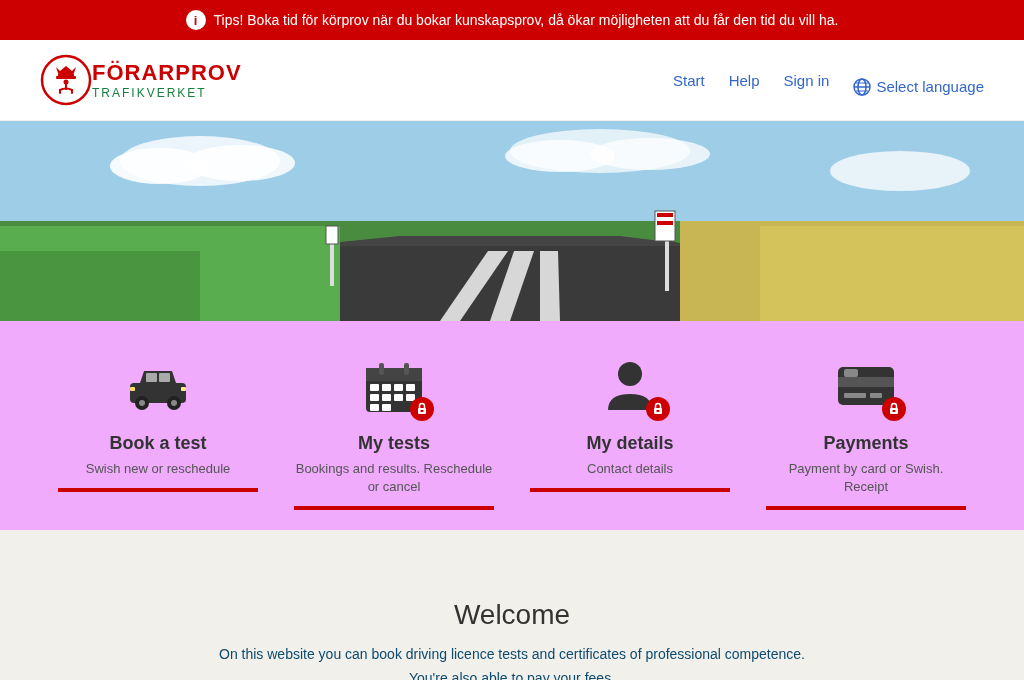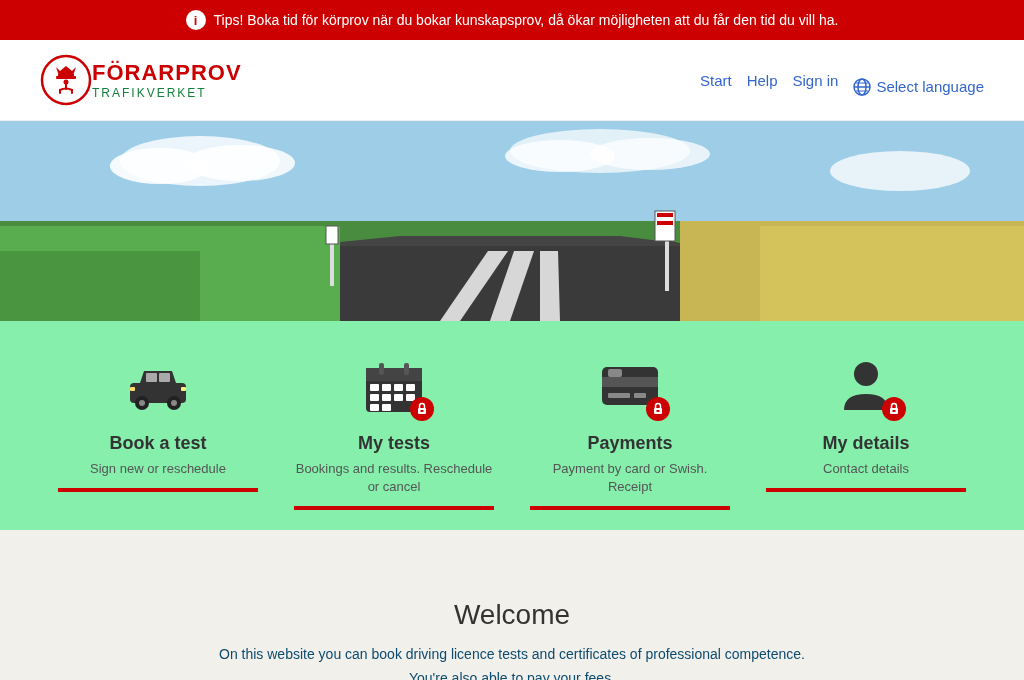--- a/index.html
+++ b/index.html
@@ -59,21 +59,21 @@
       letter-spacing: 1px;
     }
     .logo-subtitle {
       font-size: 12px;
       color: #15803d;
       letter-spacing: 2px;
     }
     .nav {
       display: flex;
       align-items: center;
-      gap: 15px;
+      gap: 24px;
       justify-content: flex-end;
     }
     .nav a {
       text-decoration: none;
       color: #3366cc;
       font-size: 15px;
     }
     .nav .lang-btn {
       display: flex;
       align-items: center;
@@ -88,21 +88,21 @@
     .hero {
       width: 1024px;
       height: 200px;
       overflow: hidden;
       background: linear-gradient(180deg, #87CEEB 0%, #90EE90 40%, #2e7d32 60%, #333 100%);
       position: relative;
     }
 
     
     .cards-section {
-      background: #86efac;
+      background: #f0abfc;
       padding: 30px 40px 10px;
       display: flex;
       justify-content: space-around;
       align-items: flex-start;
     }
     .card {
       display: flex;
       flex-direction: column;
       align-items: center;
       width: 200px;
@@ -287,21 +287,21 @@
         <circle cx="16" cy="42" r="7" fill="#222"></circle>
         <circle cx="16" cy="42" r="3" fill="#888"></circle>
         <circle cx="48" cy="42" r="7" fill="#222"></circle>
         <circle cx="48" cy="42" r="3" fill="#888"></circle>
 
         <rect x="55" y="26" width="5" height="4" rx="1" fill="#ffee88"></rect>
         <rect x="4" y="26" width="5" height="4" rx="1" fill="#ffdd66"></rect>
       </svg>
     </div>
     <div class="card-title">Book a test</div>
-    <div class="card-desc">Sign new or reschedule</div>
+    <div class="card-desc">Swish new or reschedule</div>
   </div>
 
   <div class="card">
     <div class="card-icon-wrap">
       <svg viewBox="0 0 64 56">
 
         <rect x="4" y="10" width="56" height="44" rx="4" fill="#333"></rect>
         <rect x="4" y="10" width="56" height="13" rx="4" fill="#333"></rect>
 
         <rect x="4" y="10" width="56" height="13" fill="#444"></rect>
@@ -327,57 +327,57 @@
           <rect x="5.5" y="8" width="3" height="2" rx="0.5" fill="#cc0000"></rect>
         </svg>
       </div>
     </div>
     <div class="card-title">My tests</div>
     <div class="card-desc">Bookings and results. Reschedule or cancel</div>
   </div>
 
   <div class="card">
     <div class="card-icon-wrap">
-      <svg viewBox="0 0 64 50">
-        <rect x="4" y="6" width="56" height="38" rx="5" fill="#333"></rect>
-        <rect x="4" y="16" width="56" height="10" fill="#555"></rect>
-        <rect x="10" y="32" width="22" height="5" rx="1" fill="#888"></rect>
-        <rect x="36" y="32" width="12" height="5" rx="1" fill="#888"></rect>
-        <rect x="10" y="8" width="14" height="8" rx="2" fill="#888"></rect>
+      <svg viewBox="0 0 64 56">
+
+        <circle cx="32" cy="16" r="12" fill="#333"></circle>
+
+        <path d="M10 52 Q10 36 32 36 Q54 36 54 52 Z" fill="#333"></path>
       </svg>
       <div class="lock-badge">
         <svg viewBox="0 0 14 14">
           <rect x="3" y="6" width="8" height="6" rx="1" fill="#fff"></rect>
           <path d="M4.5 6 V4 a2.5 2.5 0 0 1 5 0 V6" stroke="#fff" stroke-width="1.5" fill="none"></path>
           <rect x="5.5" y="8" width="3" height="2" rx="0.5" fill="#cc0000"></rect>
         </svg>
       </div>
     </div>
-    <div class="card-title">Payments</div>
-    <div class="card-desc">Payment by card or Swish. Receipt</div>
+    <div class="card-title">My details</div>
+    <div class="card-desc">Contact details</div>
   </div>
 
   <div class="card">
     <div class="card-icon-wrap">
-      <svg viewBox="0 0 64 56">
-
-        <circle cx="32" cy="16" r="12" fill="#333"></circle>
-
-        <path d="M10 52 Q10 36 32 36 Q54 36 54 52 Z" fill="#333"></path>
+      <svg viewBox="0 0 64 50">
+        <rect x="4" y="6" width="56" height="38" rx="5" fill="#333"></rect>
+        <rect x="4" y="16" width="56" height="10" fill="#555"></rect>
+        <rect x="10" y="32" width="22" height="5" rx="1" fill="#888"></rect>
+        <rect x="36" y="32" width="12" height="5" rx="1" fill="#888"></rect>
+        <rect x="10" y="8" width="14" height="8" rx="2" fill="#888"></rect>
       </svg>
       <div class="lock-badge">
         <svg viewBox="0 0 14 14">
           <rect x="3" y="6" width="8" height="6" rx="1" fill="#fff"></rect>
           <path d="M4.5 6 V4 a2.5 2.5 0 0 1 5 0 V6" stroke="#fff" stroke-width="1.5" fill="none"></path>
           <rect x="5.5" y="8" width="3" height="2" rx="0.5" fill="#cc0000"></rect>
         </svg>
       </div>
     </div>
-    <div class="card-title">My details</div>
-    <div class="card-desc">Contact details</div>
+    <div class="card-title">Payments</div>
+    <div class="card-desc">Payment by card or Swish. Receipt</div>
   </div>
 
 </div>
 
 <div class="welcome-section">
   <h2 class="welcome-title">Welcome</h2>
   <p class="welcome-desc">On this website you can book driving licence tests and certificates of professional competence.</p>
   <p class="welcome-desc">You're also able to pay your fees.</p>
 </div>
 

